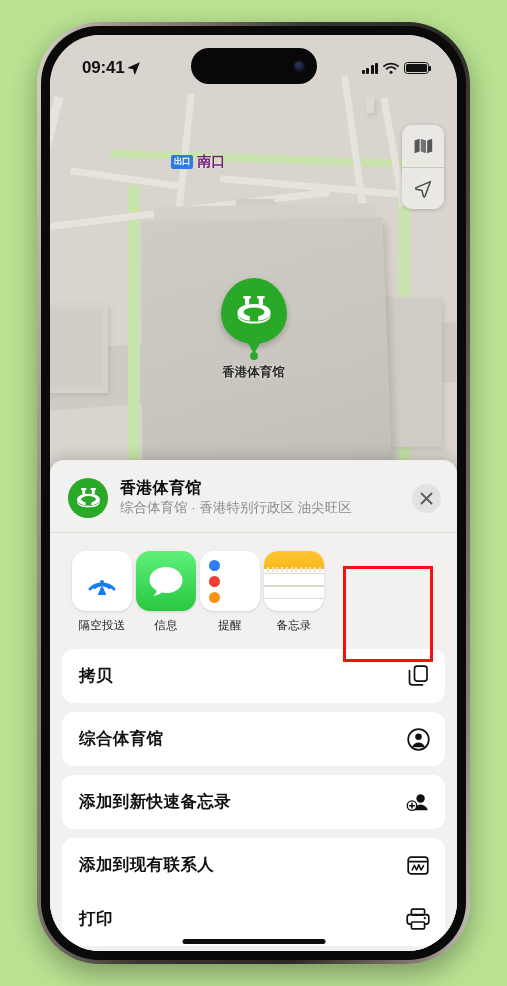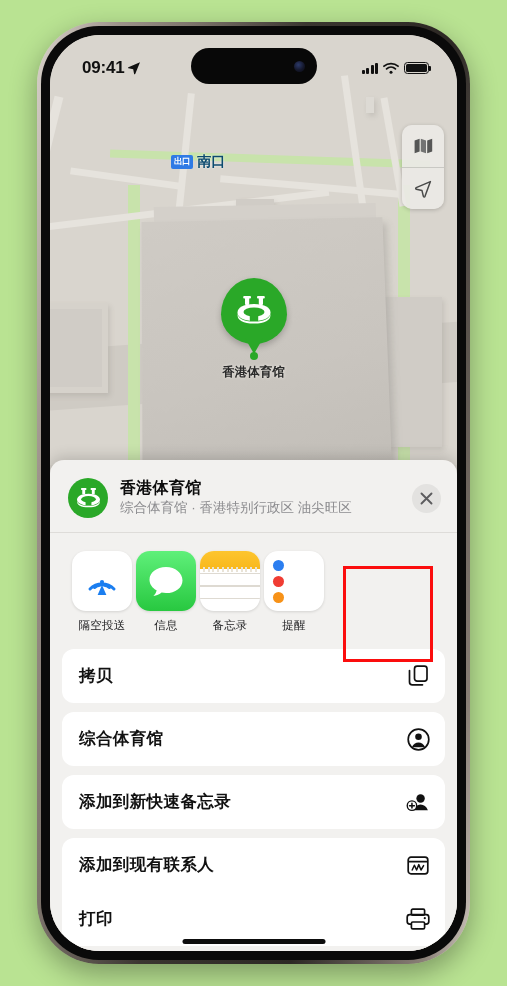--- a/index.html
+++ b/index.html
@@ -89,21 +89,21 @@
     position: absolute; left: 121px; top: 118px;
     display: flex; align-items: center; gap: 4px;
   }
   .exit-badge {
     background: #2f7ae5; color: #fff;
     font-size: 8.5px; font-weight: 700;
     padding: 1px 3px; border-radius: 2px;
     letter-spacing: -.4px;
   }
   .exit-text {
-    color: #0c4a6e; font-size: 14px; font-weight: 700;
+    color: #701a75; font-size: 14px; font-weight: 700;
     text-shadow: 0 0 2px rgba(255,255,255,.9);
   }
 
   
   .pin-wrap {
     position: absolute; left: 50%; top: 243px;
     transform: translateX(-50%);
     display: flex; flex-direction: column; align-items: center;
   }
   .pin {
@@ -445,20 +445,31 @@
             <div class="app-icon ic-messages">
               <svg width="42" height="42" viewBox="0 0 42 42">
                 <path d="M21 7 C11.6 7 4.5 12.6 4.5 19.7 C4.5 24.1 7.3 28 11.6 30.3 C11.2 32.6 10 34.6 8.4 36 C11.6 35.8 14.6 34.5 16.6 32.6 C18 32.9 19.5 33.1 21 33.1 C30.4 33.1 37.5 27.5 37.5 20.4 C37.5 13.3 30.4 7 21 7 Z" fill="#fff"></path>
               </svg>
             </div>
             <div class="app-label">信息</div>
           </div>
 
 
           <div class="app">
+            <div class="app-icon ic-reminders">
+              <div class="rem-dots">
+                <i style="background:#2b7ef0"></i>
+                <i style="background:#f03c33"></i>
+                <i style="background:#f79218"></i>
+              </div>
+            </div>
+            <div class="app-label">提醒</div>
+          </div>
+
+          <div class="app">
             <div class="app-icon ic-notes">
               <div class="notes-top"></div>
               <div class="notes-perf">
                 <span></span>
                   <span></span>
                   <span></span>
                   <span></span>
                   <span></span>
                   <span></span>
                 <span></span>
@@ -468,31 +479,20 @@
                   <span></span>
                   <span></span>
               </div>
               <div class="notes-lines">
                   <i></i>
                   <i></i>
                   <i></i>
                 </div>
             </div>
             <div class="app-label">备忘录</div>
-          </div>
-
-          <div class="app">
-            <div class="app-icon ic-reminders">
-              <div class="rem-dots">
-                <i style="background:#2b7ef0"></i>
-                <i style="background:#f03c33"></i>
-                <i style="background:#f79218"></i>
-              </div>
-            </div>
-            <div class="app-label">提醒</div>
           </div>
         </div>
 
         <div class="actions">
 
           <div class="action-group">
             <div class="action-row">
               <span class="action-label">拷贝</span>
               <span class="action-icon">
                 <svg width="21" height="22" viewBox="0 0 21 22">

